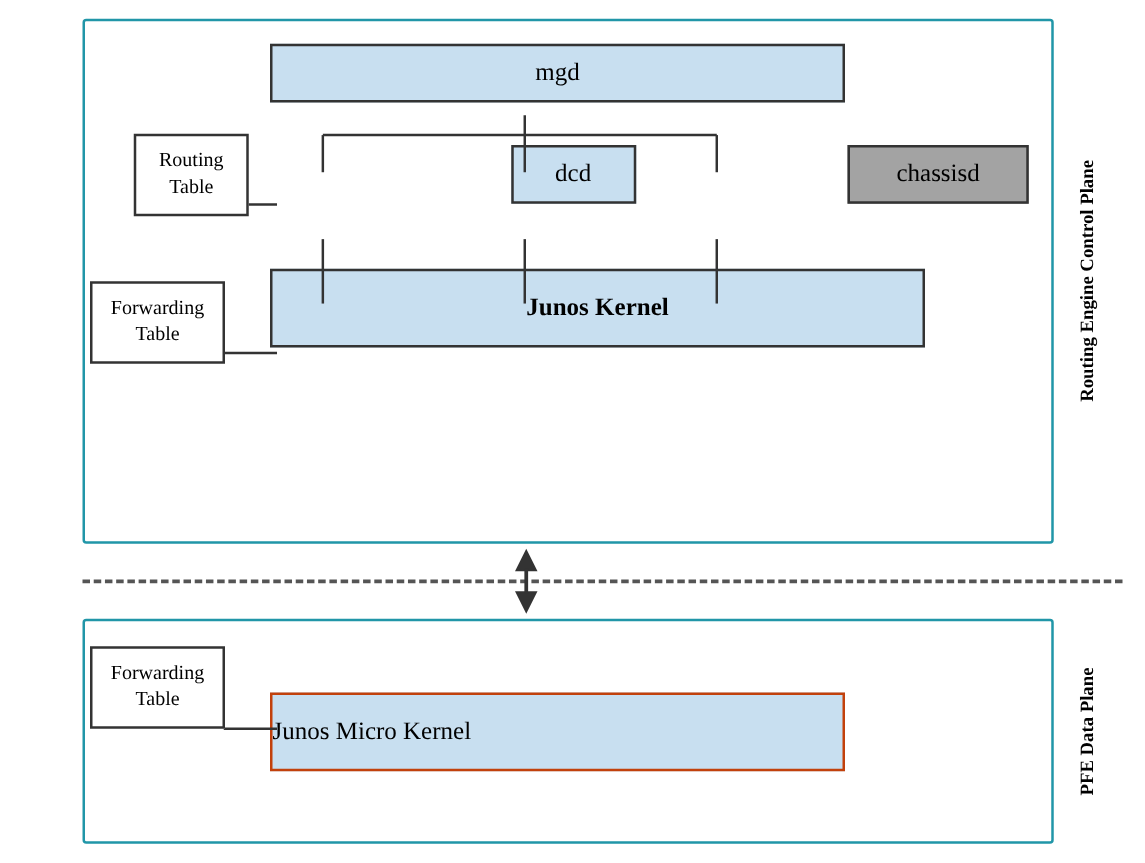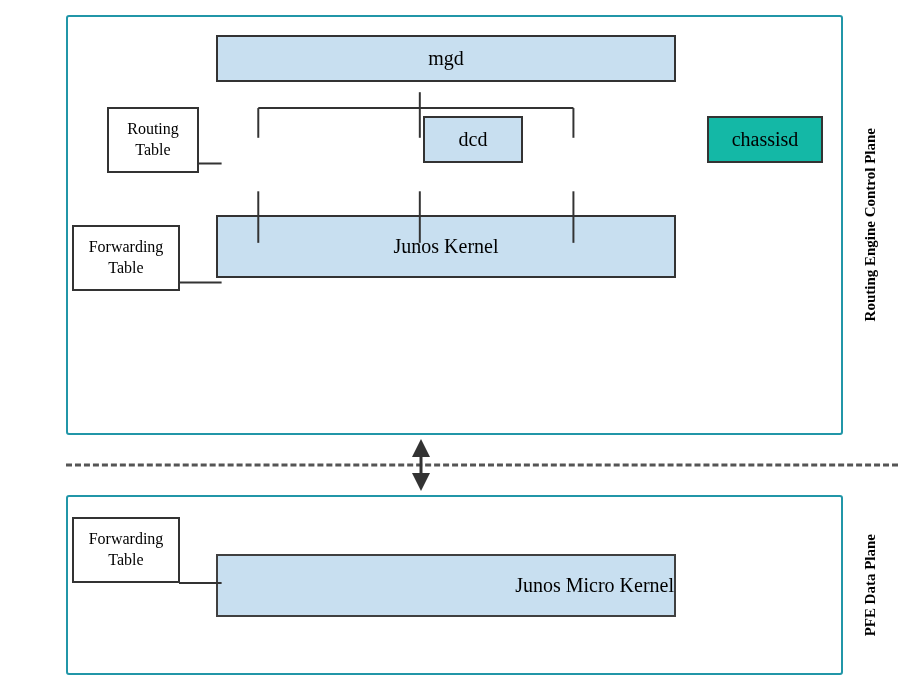--- a/index.html
+++ b/index.html
@@ -114,39 +114,39 @@
               <span>mgd</span>
             </div>
           </div>
 
           <div style="display:flex;align-items:center;margin-top:34px;margin-left:130px;gap:0;">
             <div style="flex:1;"></div>
             <div style="background:#c8dff0;border:2px solid #333;padding:10px 0;text-align:center;font-size:20px;width:100px;margin-left:43px;">
               <span>dcd</span>
             </div>
             <div style="flex:1;"></div>
-            <div style="background:#14b8a6;border:2px solid #333;padding:10px 0;text-align:center;font-size:20px;width:116px;margin-left:20px;">
+            <div style="background:#a3a3a3;border:2px solid #333;padding:10px 0;text-align:center;font-size:20px;width:145px;margin-left:20px;">
               <span>chassisd</span>
             </div>
           </div>
 
           <div style="position:absolute;top:90px;left:20px;width:92px;margin-left:19px;">
             <div style="background:#fff;border:2px solid #333;padding:10px 8px;text-align:center;font-size:16px;line-height:1.3;">
               <span>Routing Table</span>
             </div>
           </div>
 
           <div style="position:absolute;top:208px;left:4px;width:108px;">
             <div style="background:#fff;border:2px solid #333;padding:10px 8px;text-align:center;font-size:16px;line-height:1.3;">
               <span>Forwarding Table</span>
             </div>
           </div>
 
           <div style="display:flex;align-items:center;margin-top:52px;margin-left:130px;">
-            <div style="background:#c8dff0;border:2px solid #333;padding:18px 0;text-align:center;font-size:20px;width:460px;">
+            <div style="background:#c8dff0;border:2px solid #333;padding:18px 0;text-align:center;font-size:20px;width:524px;font-weight:bold;">
               <span>Junos Kernel</span>
             </div>
           </div>
 
         </div>
       </div>
 
       <div class="section-label-col" style="width:55px;flex-direction:column;justify-content:center;align-items:center;gap:4px;">
         <div class="vertical-text vt-bold">Control Plane</div>
         <div class="vertical-text vt-bold">Routing Engine</div>
@@ -174,21 +174,21 @@
             <line x1="112" y1="68" x2="155" y2="68" stroke="#333" stroke-width="2"></line>
           </svg>
 
           <div style="position:absolute;top:20px;left:4px;width:108px;">
             <div style="background:#fff;border:2px solid #333;padding:10px 8px;text-align:center;font-size:16px;line-height:1.3;">
               <span>Forwarding Table</span>
             </div>
           </div>
 
           <div style="margin-left:130px;height:100%;display:flex;align-items:center;">
-            <div style="background:#c8dff0;border:2px solid #404040;padding:18px 0;text-align:right;font-size:20px;width:460px;">
+            <div style="background:#c8dff0;border:2px solid #c2410c;padding:18px 0;text-align:left;font-size:20px;width:460px;">
               <span>Junos Micro Kernel</span>
             </div>
           </div>
         </div>
       </div>
 
       <div class="section-label-col" style="width:55px;flex-direction:column;justify-content:center;align-items:center;gap:4px;">
         <div class="vertical-text vt-bold">Data Plane</div>
         <div class="vertical-text vt-bold">PFE</div>
       </div>

